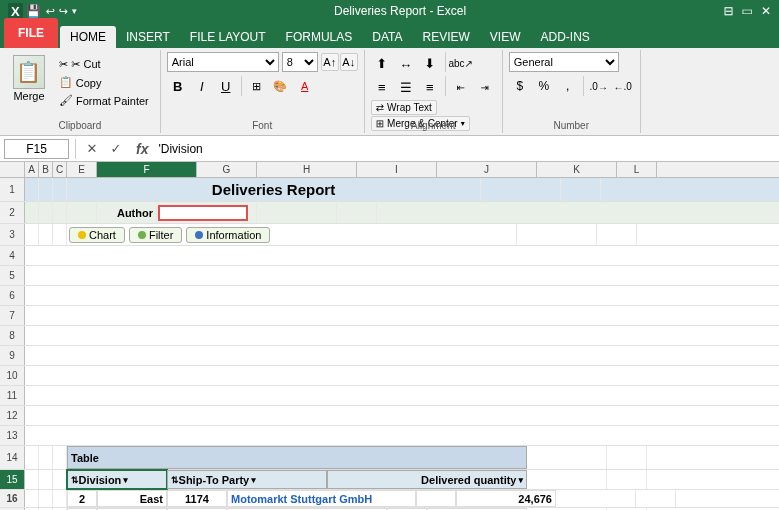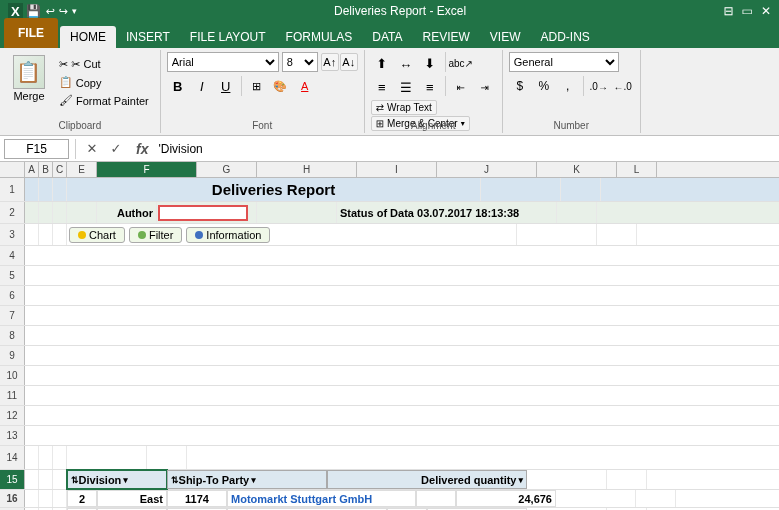--- a/index.html
+++ b/index.html
@@ -34,21 +34,21 @@
       border-radius: 3px 3px 0 0;
       height: 22px;
       display: flex;
       align-items: center;
     }
     .ribbon-tab.active {
       background: #f0f0f0;
       color: #000;
     }
     .file-tab {
-      background: #a16207;
+      background: #ef4444;
       color: white;
       padding: 15px 14px;
       height: 26px;
       font-weight: bold;
       display: flex;
       align-items: center;
       margin-right: 2px;
     }
 
     
@@ -563,23 +563,20 @@
       <div class="ss-cell" style="width:14px;background:#e8f0e8;"></div>
       <div class="ss-cell" style="width:14px;background:#e8f0e8;"></div>
       <div class="ss-cell" style="width:30px;background:#e8f0e8;"></div>
       <div class="ss-cell" style="width:60px;background:#e8f0e8;justify-content:flex-end;font-size:11px;font-weight:bold;">
         <span>Author</span>
       </div>
       <div class="ss-cell" style="width:100px;background:#e8f0e8;padding:1px;">
         <input class="author-input" value="" style="width: 90px; border: 2px solid rgb(224, 80, 80); background: white;">
       </div>
       <div class="ss-cell" style="width:80px;background:#e8f0e8;"></div>
-      <div class="ss-cell" style="width:220px;background:#e8f0e8;font-weight:bold;font-size:11px;">
-        <span>Status of Data</span>&nbsp;<span>03.07.2017 18:13:38</span>
-      </div>
       <div class="ss-cell" style="width:40px;background:#e8f0e8;"></div>
     </div>
 
     <div class="ss-row" style="height:22px;">
       <div class="row-num">3</div>
       <div class="ss-cell" style="width:14px;"></div>
       <div class="ss-cell" style="width:14px;"></div>
       <div class="ss-cell" style="width:14px;"></div>
       <div class="ss-cell" style="width:450px;gap:0px;display:flex;align-items:center;padding:2px;">
         <button class="tab-button">
@@ -638,20 +635,23 @@
     <div class="ss-row">
         <div class="row-num">13</div>
         <div style="flex:1;"></div>
       </div>
 
     <div class="ss-row" style="height:24px;">
       <div class="row-num">14</div>
       <div class="ss-cell" style="width:14px;"></div>
       <div class="ss-cell" style="width:14px;"></div>
       <div class="ss-cell" style="width:14px;"></div>
+      <div class="ss-cell table-header" style="width:460px;background:#c8d8e8;font-weight:bold;border:1px solid #aaa;">
+        <span>Table</span>
+      </div>
       <div class="ss-cell" style="width:80px;"></div>
       <div class="ss-cell" style="width:40px;"></div>
     </div>
 
     <div class="ss-row active-row" style="height:20px;">
       <div class="row-num" style="background:#217346;color:white;">15</div>
       <div class="ss-cell" style="width:14px;"></div>
       <div class="ss-cell" style="width:14px;"></div>
       <div class="ss-cell" style="width:14px;"></div>
       <div class="ss-cell table-col-header active-cell" style="width:100px;background:#dce8f0;font-size:11px;font-weight:bold;border:1px solid #aaa;">

